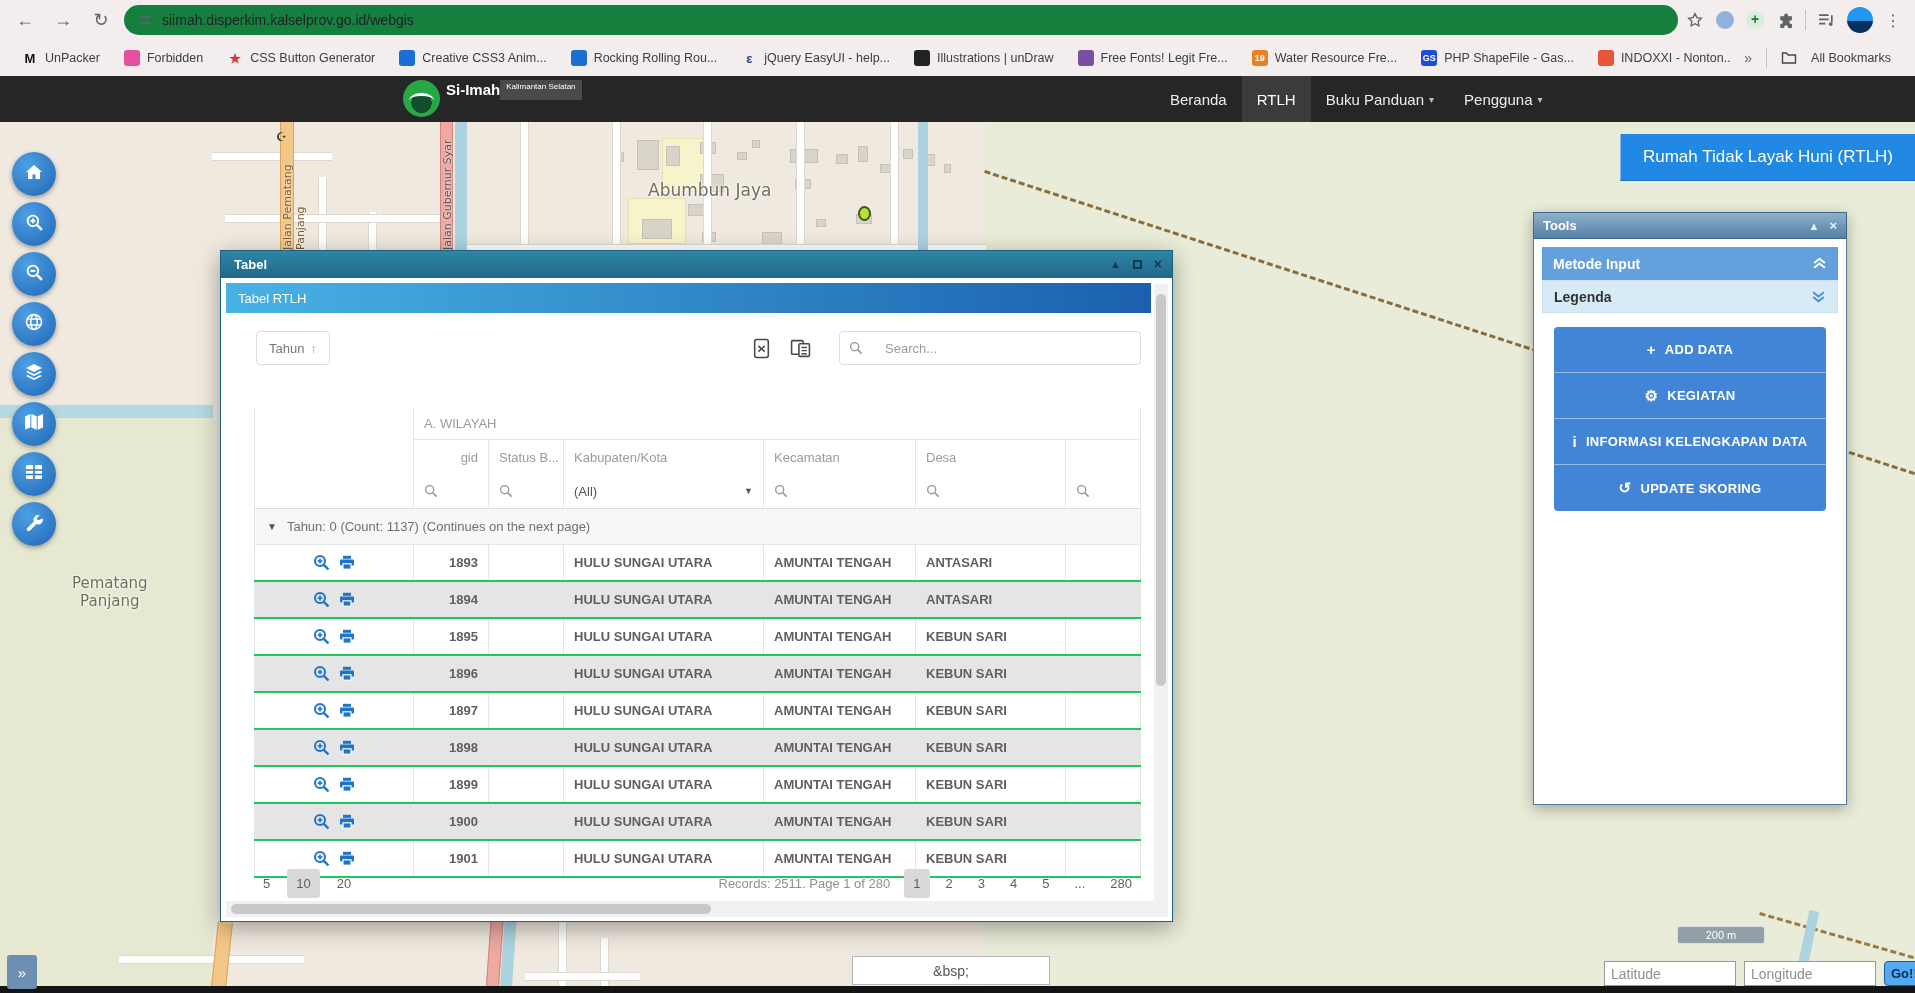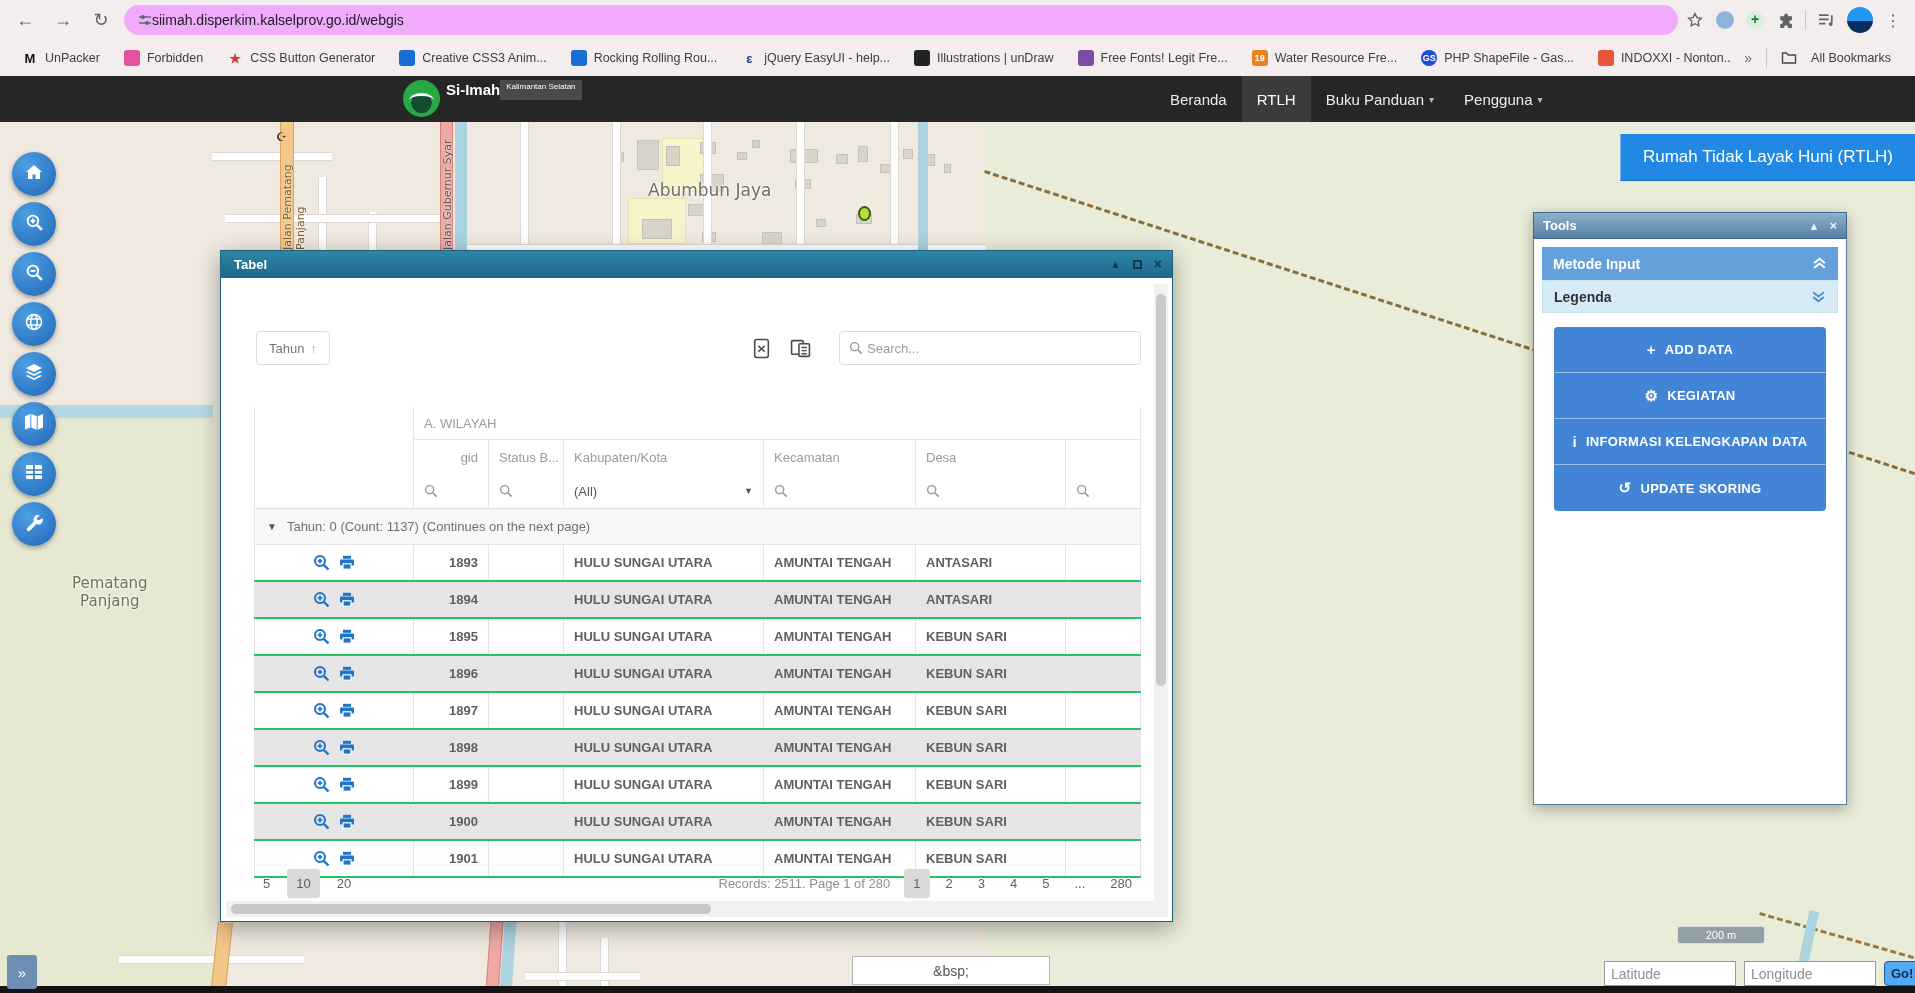--- a/index.html
+++ b/index.html
@@ -5,22 +5,22 @@
   html,body{margin:0;padding:0;background:#888;}
   *{box-sizing:border-box;}
   #screen{position:relative;width:1915px;height:993px;overflow:hidden;
     font-family:"Liberation Sans",sans-serif;background:#efe9df;}
 
   
   .chrome{position:absolute;left:0;top:0;width:1915px;height:40px;background:#f3edee;
     display:flex;align-items:center;padding:0 10px;gap:8px;z-index:60;}
   .nav-ic{width:30px;height:30px;display:flex;align-items:center;justify-content:center;
     font-size:18px;color:#5f6368;border-radius:50%;flex:0 0 auto;}
-  .url-pill{flex:1;height:30px;background:#f0abfc;border-radius:15px;display:flex;
-    align-items:center;padding:0 14px;min-width:0;}
+  .url-pill{flex:1;height:30px;background:#15803d;border-radius:15px;display:flex;
+    align-items:center;padding:0 14px;gap:10px;min-width:0;}
   .url-text{font-size:14px;color:#202124;white-space:nowrap;}
   .chrome-right{display:flex;align-items:center;gap:12px;flex:0 0 auto;padding-right:4px;}
   .ext-circle{width:18px;height:18px;border-radius:50%;background:#8fb3dc;}
   .plus-chip{width:18px;height:18px;border-radius:50%;background:#d9efdc;color:#1d7a34;
     font-size:14px;line-height:17px;text-align:center;font-weight:bold;}
   .vdiv{width:1px;height:20px;background:#c9c3c4;}
   .avatar{width:26px;height:26px;border-radius:50%;background:linear-gradient(#2196f3 55%,#0a2f5c 55%);}
   .dots{font-size:16px;color:#5f6368;letter-spacing:0;}
 
   
@@ -87,21 +87,21 @@
   .ctl-max{width:9px;height:9px;border:2px solid rgba(10,40,55,.75);}
   .dlg-body{position:absolute;left:0;top:27px;right:0;bottom:0;background:#fff;}
   .dlg-sub{position:absolute;left:5px;top:5px;width:925px;height:30px;
     background:linear-gradient(to right,#48b2e4,#1b60ae);color:#fff;font-size:13px;
     display:flex;align-items:center;padding-left:12px;}
   .dlg-toolbar{position:absolute;left:5px;top:53px;width:925px;height:34px;display:flex;align-items:center;}
   .sort-btn{margin-left:30px;height:34px;border:1px solid #ddd;border-radius:4px;background:#fff;
     color:#777;font-size:13px;display:flex;align-items:center;gap:6px;padding:0 12px;}
   .tb-icons{margin-left:auto;display:flex;gap:18px;align-items:center;}
   .searchbox{margin-left:28px;margin-right:10px;width:302px;height:34px;border:1px solid #ddd;
-    border-radius:4px;display:flex;align-items:center;padding:0 9px;gap:2px;background:#fff;}
+    border-radius:4px;display:flex;align-items:center;padding:0 9px;gap:20px;background:#fff;}
   .searchbox input{border:0;outline:0;flex:1;font-size:13px;color:#333;font-family:"Liberation Sans",sans-serif;background:transparent;}
   .searchbox input::placeholder{color:#9b9b9b;}
 
   .grid{position:absolute;left:33px;top:129px;width:887px;font-size:13px;color:#5f5f5f;}
   .grow{display:grid;grid-template-columns:160px 75px 75px 200px 152px 150px 75px;}
   .gc{border-right:1px solid #e6e6e6;padding:0 10px;display:flex;align-items:center;min-height:34px;overflow:hidden;white-space:nowrap;}
   .gc:first-child{border-left:1px solid #e6e6e6;}
   .hdr .gc{color:#9b9b9b;}
   .band{display:grid;grid-template-columns:160px 727px;}
   .band .gc{min-height:33px;}
@@ -250,21 +250,21 @@
         </div>
         <div class="bm">
           <span class="fav" style="background: rgb(122, 79, 163); color: rgb(255, 255, 255);"></span>
           <span class="bm-label">Free Fonts! Legit Fre...</span>
         </div>
         <div class="bm">
           <span class="fav" style="background: rgb(232, 130, 30); color: rgb(255, 255, 255);">19</span>
           <span class="bm-label">Water Resource Fre...</span>
         </div>
         <div class="bm">
-          <span class="fav" style="background: #1d4ed8; color: rgb(255, 255, 255); border-radius: 8px;">GS</span>
+          <span class="fav" style="background: #1d4ed8; color: rgb(255, 255, 255);">GS</span>
           <span class="bm-label">PHP ShapeFile - Gas...</span>
         </div>
         <div class="bm">
           <span class="fav" style="background: rgb(232, 86, 58); color: rgb(255, 255, 255);"></span>
           <span class="bm-label">INDOXXI - Nonton...</span>
         </div>
       </div>
     <div class="bookbar-right">
       <span style="color:#5f6368;font-size:14px;">»</span>
       <span class="vdiv"></span>
@@ -424,20 +424,21 @@
   <div class="dlg">
     <div class="dlg-title">
       <span>Tabel</span>
       <div class="dlg-ctl">
         <span>▲</span>
         <span class="ctl-max"></span>
         <span style="font-size:14px;font-weight:bold;">×</span>
       </div>
     </div>
     <div class="dlg-body">
+      <div class="dlg-sub">Tabel RTLH</div>
 
       <div class="dlg-toolbar">
         <div class="sort-btn">
           <span>Tahun</span>
           <span style="color:#999;">↑</span>
         </div>
         <div class="tb-icons">
           <span class="ficon">
               <svg width="21" height="21" viewBox="0 0 20 20" fill="none" stroke="#4a4a4a" stroke-width="1.5">
                 <rect x="3.5" y="1.5" width="13" height="17" rx="2"></rect>

